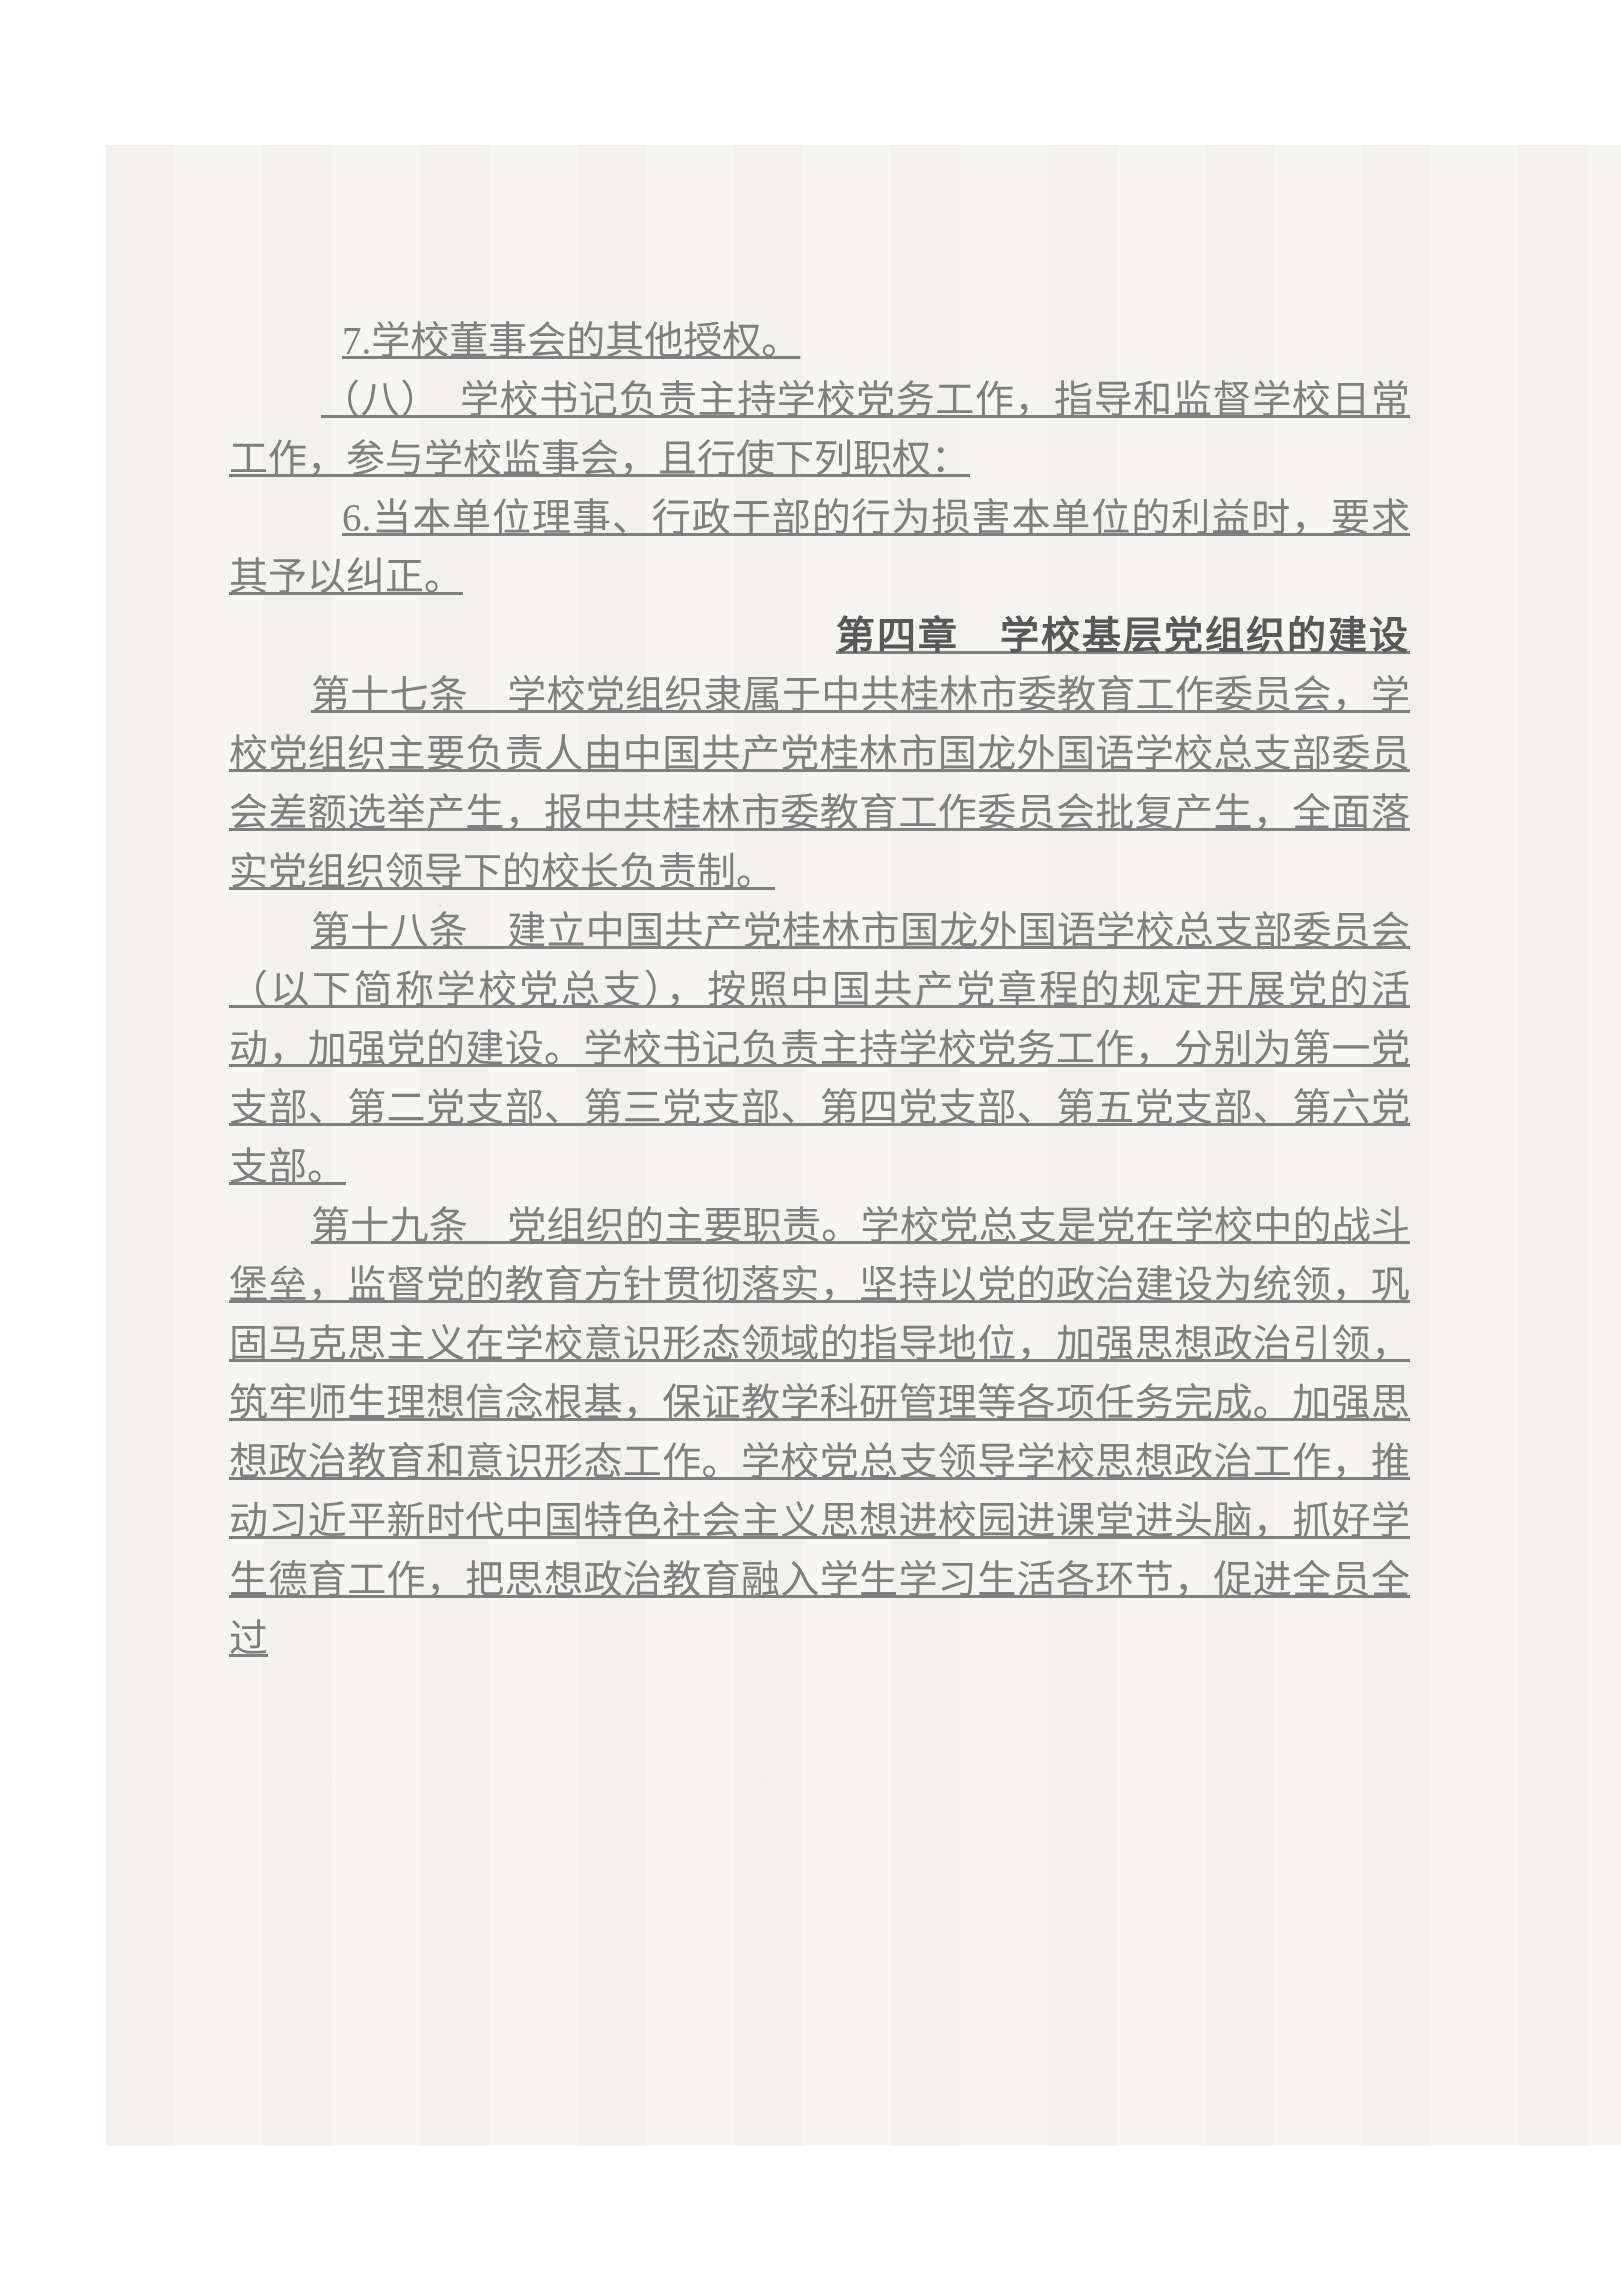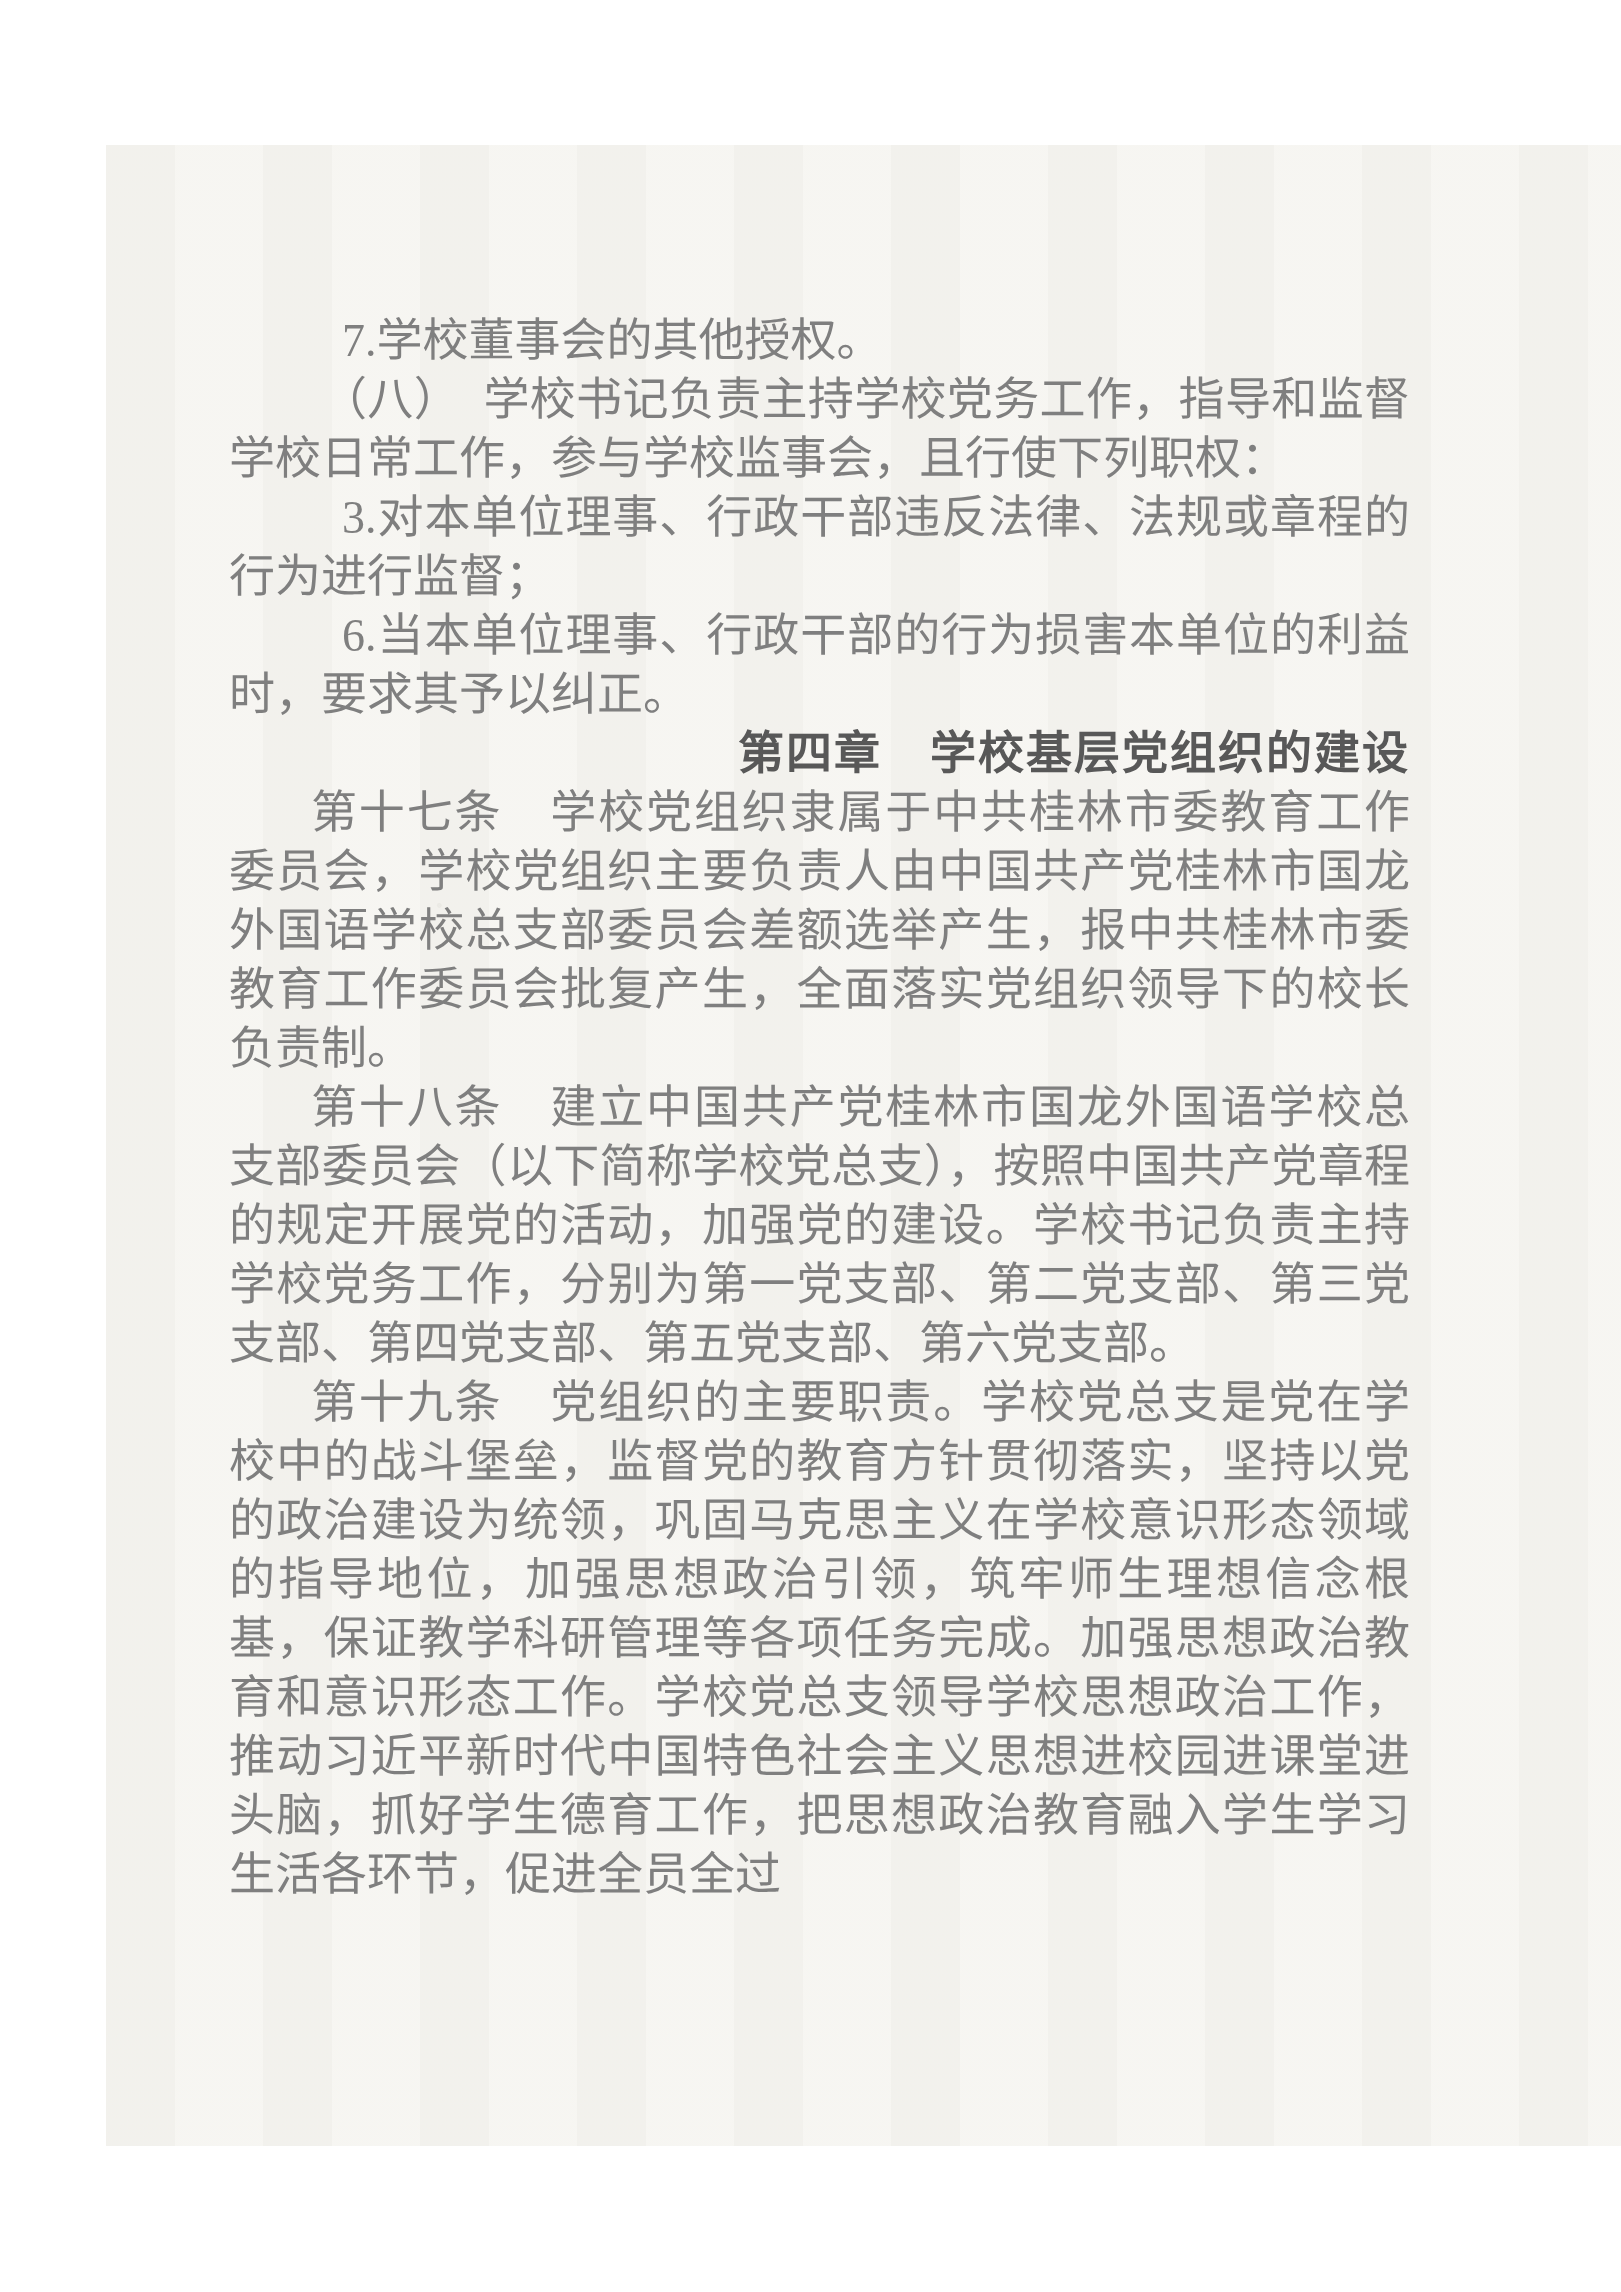--- a/index.html
+++ b/index.html
@@ -39,26 +39,27 @@
     pointer-events: none;
     background: repeating-linear-gradient(90deg,
       rgba(140,140,136,0.13) 0 26.5px,
       rgba(0,0,0,0) 26.5px 42px);
   }
   .content {
     position: absolute;
     left: 123px;   
     top: 166px;    
     width: 1181px;
-    font-size: 46px;
+    font-size: 39px;
     line-height: 59px;
     letter-spacing: 0;
     color: #7f7f7f;
     text-align: justify;
     text-justify: inter-ideograph;
+    text-decoration: underline;
   }
   .content p { margin: 0; padding: 0; }
   .clause-num   { text-indent: 113px; }  
   .clause-paren { text-indent: 92px;  }  
   .article      { text-indent: 82px;  }  
   .chapter-heading {
     margin-top: 93px;
     margin-bottom: 20.6px;
     text-indent: 0;
     text-align: right;
@@ -80,21 +81,20 @@
 <div class="ghost" style="left:255px;  top:927px;  width:1166px; height:37px;"></div>
 <div class="ghost" style="left:1029px; top:986px; width:392px;  height:33px;"></div>
 <div class="ghost" style="left:294px;  top:1061px; width:353px;  height:31px;"></div>
 <div class="ghost" style="left:230px;  top:1296px; width:686px;  height:29px;"></div>
 
 <div class="scan-area">
   <div class="content">
 
     <p class="clause-num">7.学校董事会的其他授权。</p>
     <p class="clause-paren">（八）　学校书记负责主持学校党务工作，指导和监督学校日常工作，参与学校监事会，且行使下列职权：</p>
-    <p class="clause-num">3.对本单位理事、行政干部违反法律、法规或章程的行为进行监督；</p>
     <p class="clause-num">6.当本单位理事、行政干部的行为损害本单位的利益时，要求其予以纠正。</p>
 
     <p class="chapter-heading">第四章　学校基层党组织的建设</p>
 
     <p class="article">第十七条　学校党组织隶属于中共桂林市委教育工作委员会，学校党组织主要负责人由中国共产党桂林市国龙外国语学校总支部委员会差额选举产生，报中共桂林市委教育工作委员会批复产生，全面落实党组织领导下的校长负责制。</p>
     <p class="article">第十八条　建立中国共产党桂林市国龙外国语学校总支部委员会（以下简称学校党总支），按照中国共产党章程的规定开展党的活动，加强党的建设。学校书记负责主持学校党务工作，分别为第一党支部、第二党支部、第三党支部、第四党支部、第五党支部、第六党支部。</p>
     <p class="article">第十九条　党组织的主要职责。学校党总支是党在学校中的战斗堡垒，监督党的教育方针贯彻落实，坚持以党的政治建设为统领，巩固马克思主义在学校意识形态领域的指导地位，加强思想政治引领，筑牢师生理想信念根基，保证教学科研管理等各项任务完成。加强思想政治教育和意识形态工作。学校党总支领导学校思想政治工作，推动习近平新时代中国特色社会主义思想进校园进课堂进头脑，抓好学生德育工作，把思想政治教育融入学生学习生活各环节，促进全员全过</p>
 
   </div>
 </div>

